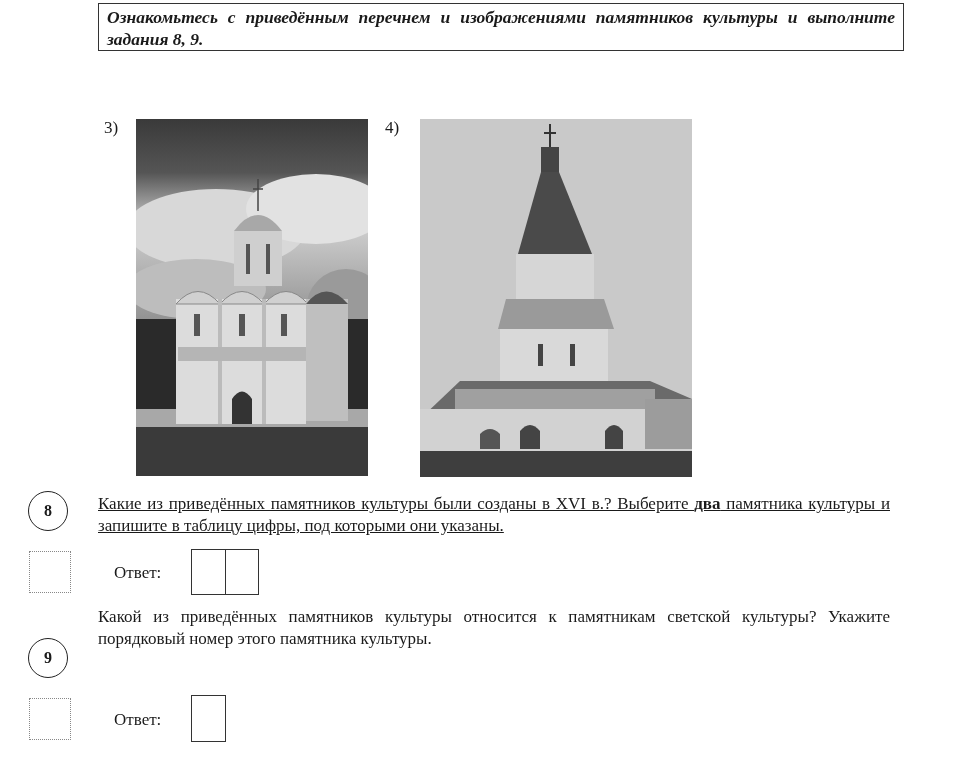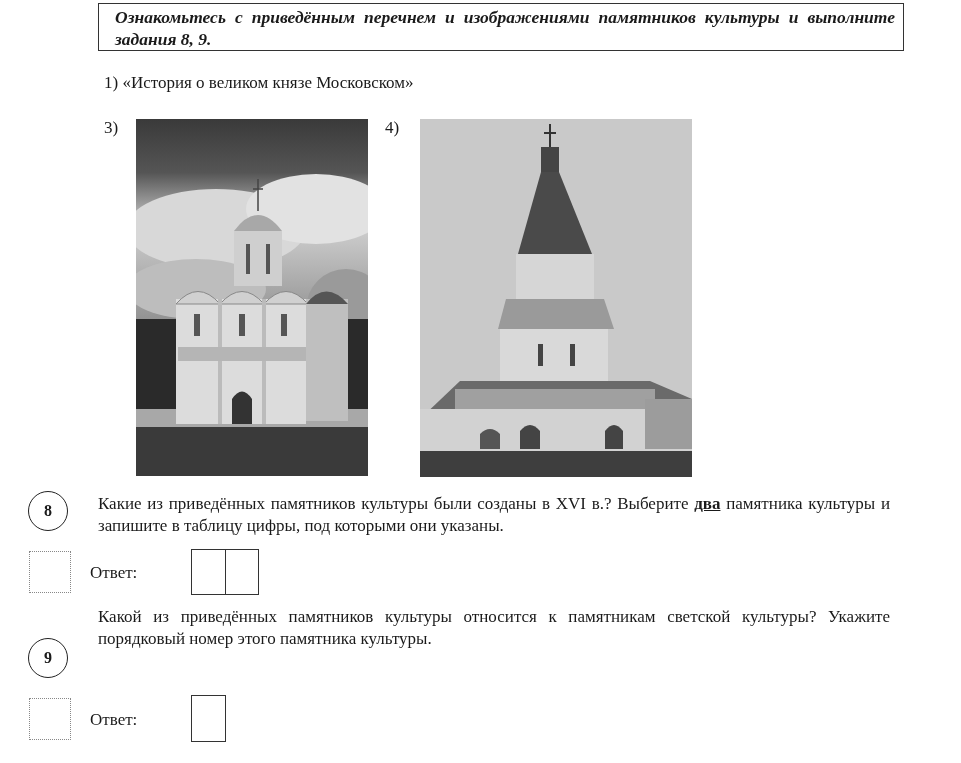--- a/index.html
+++ b/index.html
@@ -3,21 +3,21 @@
   <meta charset="utf-8">
   <style>
     html, body { margin: 0; padding: 0; background: #ffffff; }
     body {
       width: 961px; height: 763px; position: relative; overflow: hidden;
       font-family: "Liberation Serif", "DejaVu Serif", serif; color: #1a1a1a;
     }
     .instr-box {
       position: absolute; left: 98px; top: 3px; width: 806px; height: 48px;
       border: 1.5px solid #333; box-sizing: border-box;
-      padding: 2px 8px 0 16px;
+      padding: 2px 8px 0 8px;
       font-style: italic; font-weight: bold; font-size: 17.5px; line-height: 22px;
       text-align: justify; text-align-last: left;
     }
     .list { position: absolute; left: 104px; top: 71px; font-size: 17px; line-height: 23px; }
     .label-3 { position: absolute; left: 104px; top: 118px; font-size: 17px; }
     .label-4 { position: absolute; left: 385px; top: 118px; font-size: 17px; }
     .photo { position: absolute; overflow: hidden; }
     .photo-3 { left: 136px; top: 119px; width: 232px; height: 357px; }
     .photo-4 { left: 420px; top: 119px; width: 272px; height: 358px; }
     .photo svg { display: block; width: 100%; height: 100%; }
@@ -26,48 +26,47 @@
       position: absolute; width: 40px; height: 40px; border: 1.5px solid #222; border-radius: 50%;
       box-sizing: border-box; display: flex; align-items: center; justify-content: center;
       font-weight: bold; font-size: 16px;
     }
     .task-8-num { left: 28px; top: 491px; }
     .task-9-num { left: 28px; top: 638px; }
     .task-text {
       position: absolute; left: 98px; width: 792px; font-size: 17px; line-height: 22px;
       text-align: justify; text-align-last: left;
     }
-    .task-8-text { top: 493px; }
+    .task-8-text { top: 493px; text-decoration: underline; }
     .task-9-text { top: 606px; }
     .emph { font-weight: bold; text-decoration: underline; }
     .score-box {
       position: absolute; width: 42px; height: 42px; border: 1px dotted #888; box-sizing: border-box;
     }
     .score-8 { left: 29px; top: 551px; }
     .score-9 { left: 29px; top: 698px; }
-    .answer-label { position: absolute; left: 90px; font-size: 17px; }
+    .answer-label { position: absolute; left: 114px; font-size: 17px; }
     .answer-8-label { top: 563px; }
     .answer-9-label { top: 710px; }
     .ans-cells { position: absolute; display: flex; border: 1.5px solid #333; box-sizing: border-box; }
     .ans-8 { left: 191px; top: 549px; width: 68px; height: 46px; }
     .ans-9 { left: 191px; top: 695px; width: 35px; height: 47px; }
     .cell { flex: 1; height: 100%; }
     .cell + .cell { border-left: 1.5px solid #333; }
     .cell input { width: 100%; height: 100%; border: none; background: transparent; text-align: center;
       font-family: "Liberation Serif", serif; font-size: 18px; padding: 0; box-sizing: border-box; outline: none; }
   </style>
 </head>
 <body>
 
 <div class="instr-box">
   <span>Ознакомьтесь с приведённым перечнем и изображениями памятников культуры и выполните задания 8, 9.</span>
 </div>
 
 <div class="list">
-  <div>1) «История о великом князе Московском»</div>
 </div>
 
 <div class="label-3">3)</div>
 <div class="photo photo-3">
   <svg viewBox="0 0 232 357" preserveAspectRatio="none">
     <defs>
       <linearGradient id="sky3" x1="0" y1="0" x2="0" y2="1">
         <stop offset="0" stop-color="#3a3a3a"></stop>
           <stop offset="0.15" stop-color="#555"></stop>
         <stop offset="0.3" stop-color="#cfcfcf"></stop>

